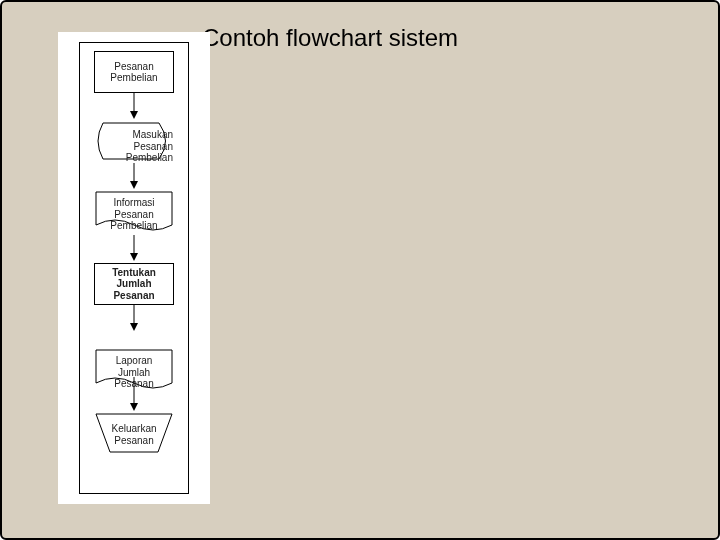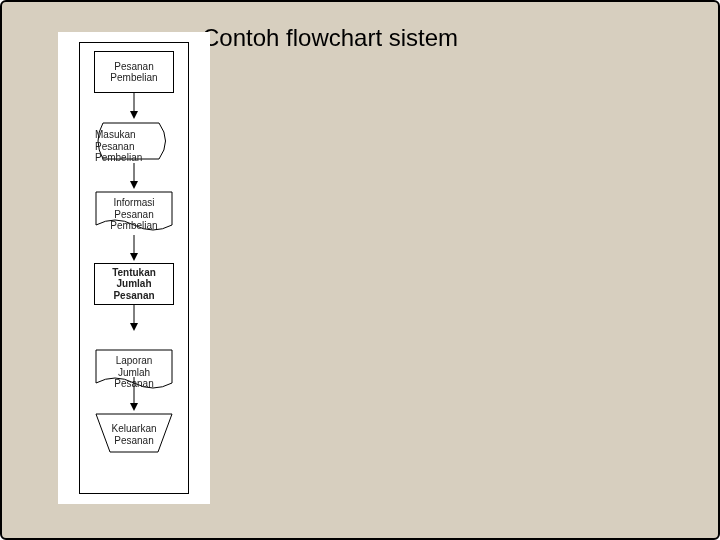--- a/index.html
+++ b/index.html
@@ -23,21 +23,21 @@
     border:1px solid #000;position:relative;
     font-size:10px;color:#222;text-align:center;
     overflow:visible;
   }
   
   .node{position:absolute;left:50%;transform:translateX(-50%);}
   .rect{width:78px;height:40px;border:1px solid #000;background:#fff;
         display:flex;align-items:center;justify-content:center;line-height:1.15;}
   .display{width:78px;height:40px;}
   .displaypath{fill:#fff;stroke:#000;stroke-width:1;}
-  .displaytxt{position:absolute;top:8px;left:0;width:78px;text-align:left;line-height:1.15;}
+  .displaytxt{position:absolute;top:8px;left:0;width:78px;text-align:right;line-height:1.15;}
   .doc{width:78px;height:40px;}
   .docpath{fill:#fff;stroke:#000;stroke-width:1;}
   .doctxt{position:absolute;top:6px;left:0;width:78px;text-align:center;line-height:1.15;}
   .trap{width:78px;height:44px;}
   .trappath{fill:#fff;stroke:#000;stroke-width:1;}
   .traptxt{position:absolute;top:10px;left:0;width:78px;text-align:center;line-height:1.15;}
   
   .arrow{position:absolute;left:50%;transform:translateX(-50%);}
   .arrowline{stroke:#000;stroke-width:1;fill:none;}
   .arrowhead{fill:#000;}

